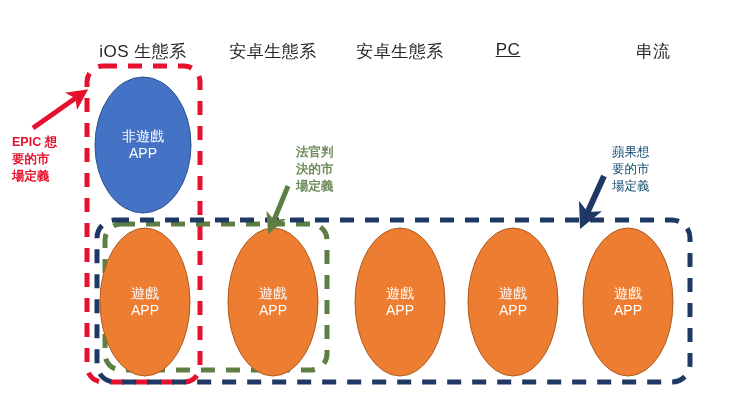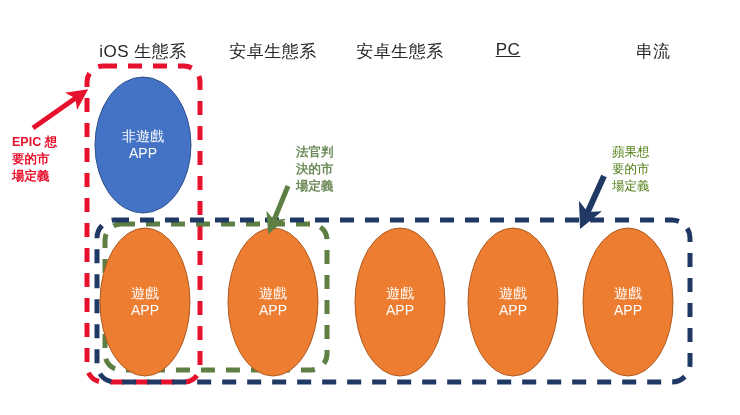--- a/index.html
+++ b/index.html
@@ -44,21 +44,21 @@
   }
   .annot {
     position: absolute;
     font-size: 12.5px;
     line-height: 17px;
     white-space: nowrap;
     font-weight: 600;
   }
   .annot.red    { color: #E8112D; }
   .annot.green  { color: #6E8B5A; font-weight: 700; }
-  .annot.navy   { color: #4d7c0f; font-weight: 500; }
+  .annot.navy   { color: #0c4a6e; font-weight: 500; }
 </style>
 </head>
 <body>
 
 <div id="stage">
 
   <div id="column-headers">
       <div class="col-header" style="left: 143px; top: 40px;">iOS 生態系</div>
       <div class="col-header" style="left: 273px; top: 40px; text-align: right;">安卓生態系</div>
       <div class="col-header" style="left: 400px; top: 40px;">安卓生態系</div>

